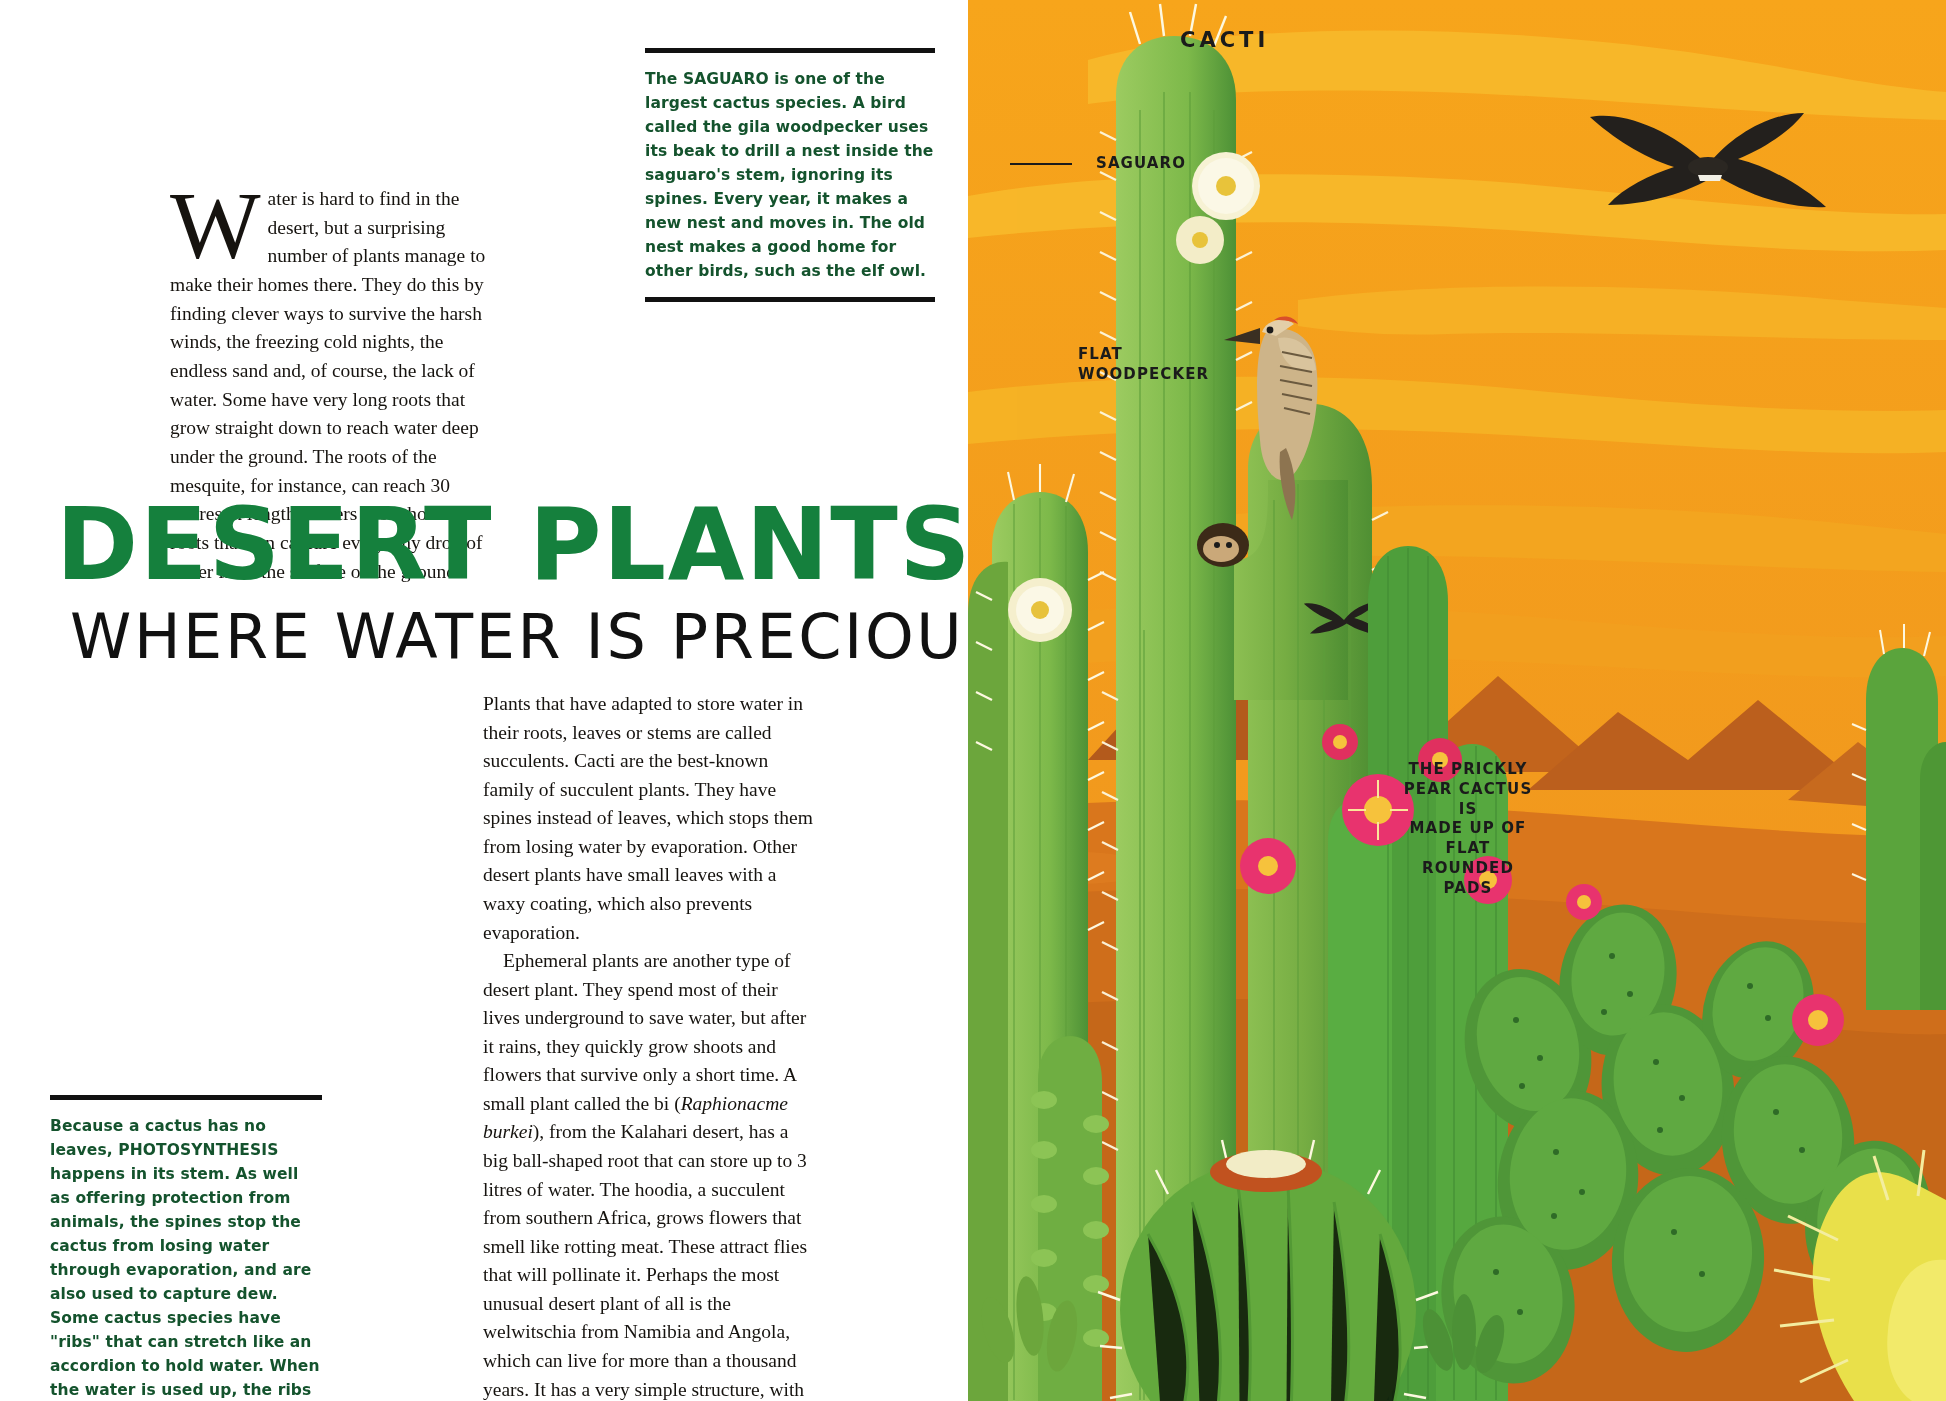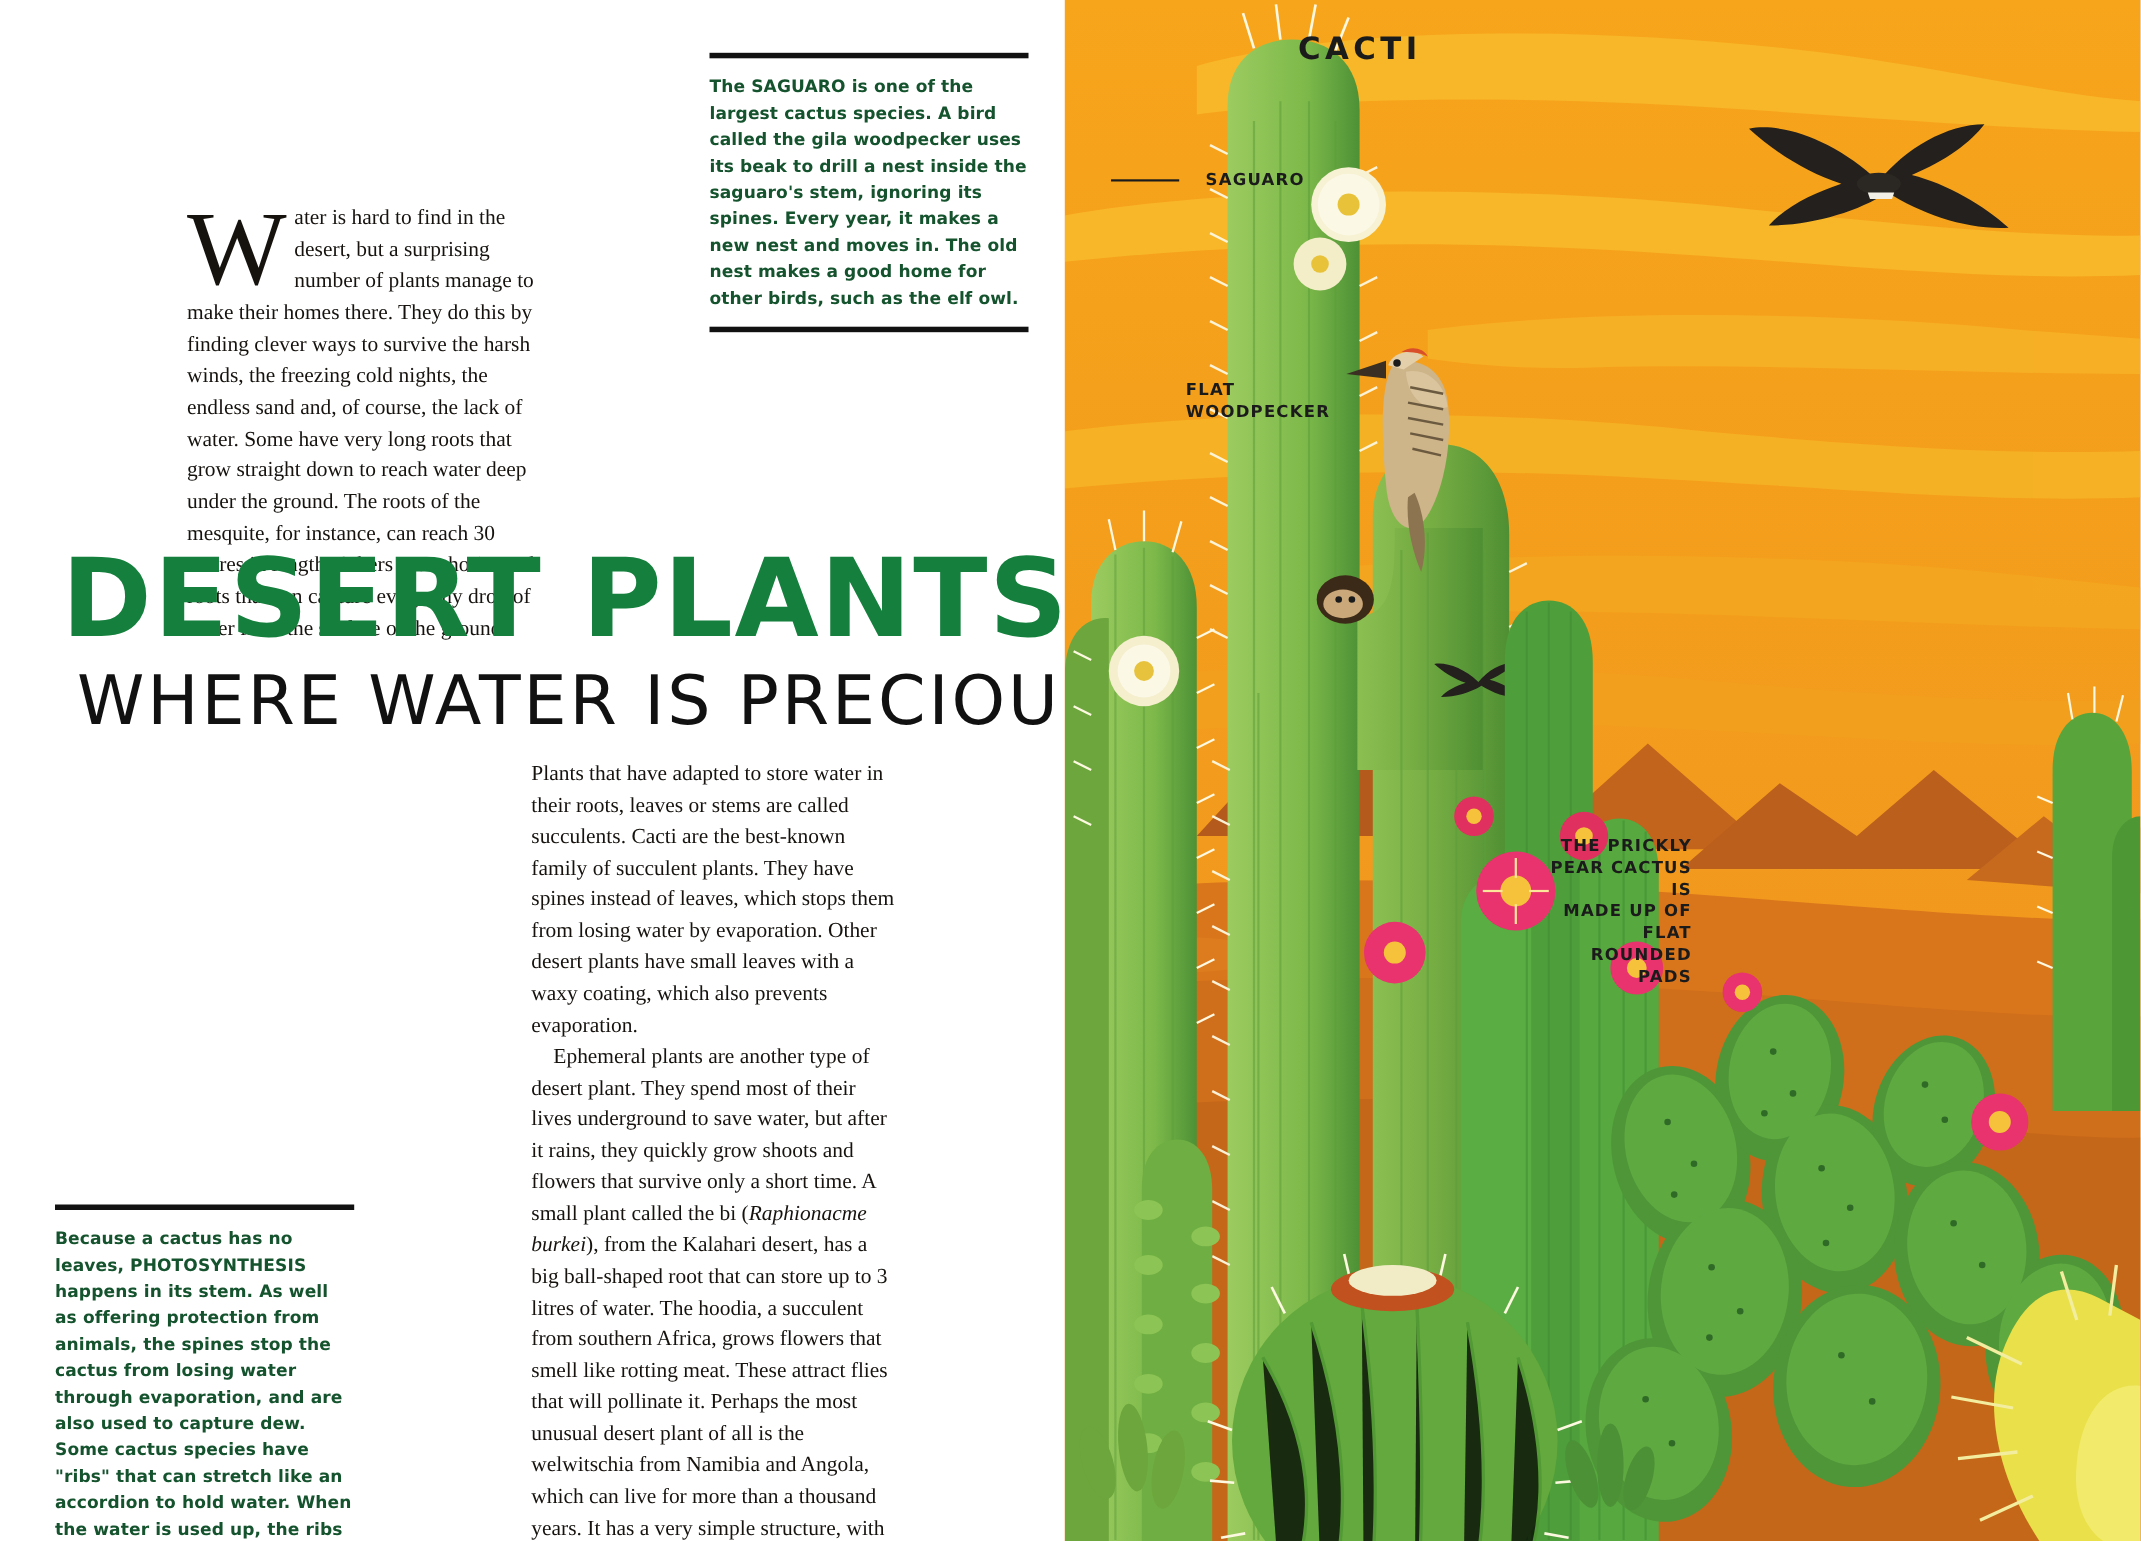--- a/index.html
+++ b/index.html
@@ -141,29 +141,29 @@
   .ill-label {
     position: absolute;
     font-family: "DejaVu Sans", sans-serif;
     font-weight: bold;
     color: #1b1b1b;
     letter-spacing: 1.1px;
     line-height: 1.32;
   }
   .lbl-cacti {
     top: 27px; left: 212px;
-    font-size: 28px;
+    font-size: 21px;
     letter-spacing: 4px;
   }
   .lbl-saguaro { top: 154px; left: 128px; font-size: 15px; }
   .lbl-gila    { top: 345px; left: 110px; font-size: 15px; }
   .lbl-prickly {
     top: 760px; left: 430px;
     font-size: 15px;
-    text-align: right;
+    text-align: center;
     width: 140px;
   }
   .leader {
     position: absolute;
     background: #1b1b1b;
     height: 2px;
   }
 </style>
 </head>
 <body>

